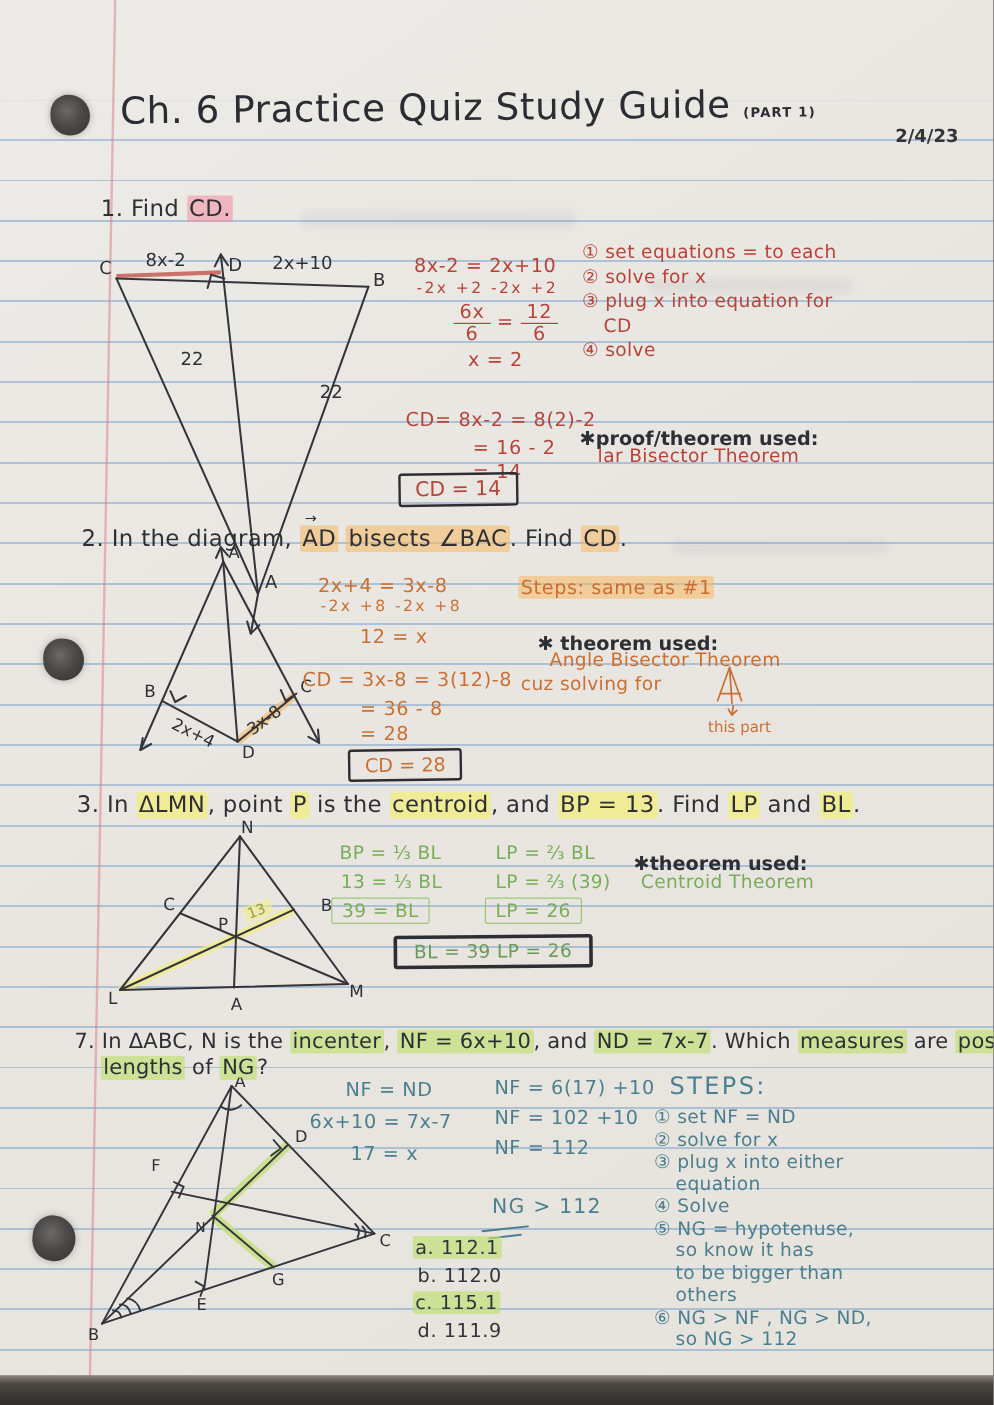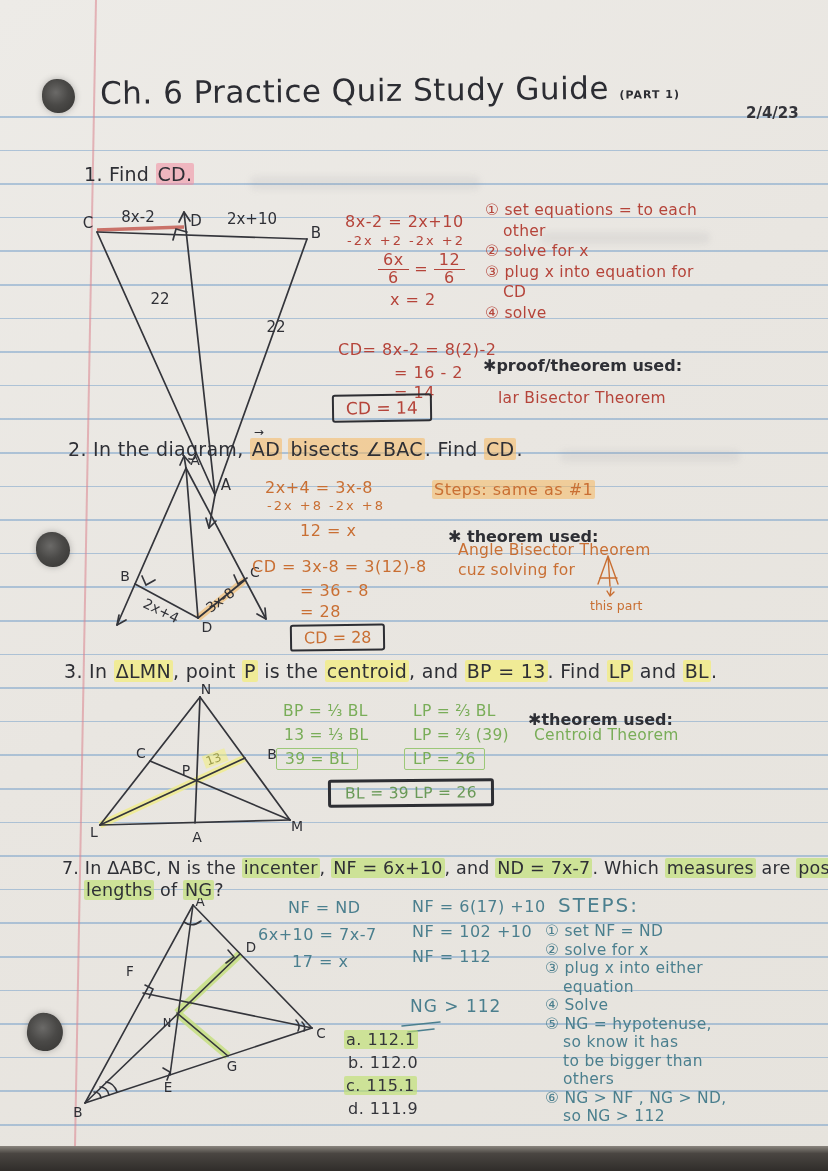--- a/index.html
+++ b/index.html
@@ -120,28 +120,27 @@
       </span>
   </div>
   <div class="abs red w16" style="left:390px;top:290px;">x = 2</div>
   <div class="abs red w16" style="left:338px;top:340px;text-align:center;">CD= 8x-2 = 8(2)-2</div>
   <div class="abs red w16" style="left:394px;top:363px;">= 16 - 2</div>
   <div class="abs red w16" style="left:394px;top:383px;">= 14</div>
   <div class="abs ansbox red" style="left:332px;top:394px;font-size:17px;">CD = 14</div>
 
   <div class="abs red w15" style="left:485px;top:200px;line-height:20.5px;">
     <div>① set equations = to each</div>
-    <div style="margin-left:18px;">other</div>
     <div>② solve for x</div>
     <div>③ plug x into equation for</div>
     <div style="margin-left:18px;">CD</div>
     <div>④ solve</div>
   </div>
   <div class="abs thm" style="left:483px;top:346px;">✱proof/theorem used:</div>
-  <div class="abs red w15" style="left:498px;top:389px;text-align:right;">lar Bisector Theorem</div>
+  <div class="abs red w15" style="left:498px;top:371px;text-align:right;">lar Bisector Theorem</div>
 
   <div class="abs hdr" style="left:68px;top:438px;">
     <span>2. In the diagram, </span><span class="hl hlo rayw"><span class="raya">→</span><span>AD</span></span><span> </span><span class="hl hlo">bisects ∠BAC</span><span>. Find </span><span class="hl hlo">CD</span><span>.</span>
   </div>
 
   <svg class="abs" style="left:95px;top:452px;" width="200" height="192" viewBox="0 0 200 192">
     <line x1="150" y1="128" x2="103" y2="166" stroke="#f5b963" stroke-width="7" opacity=".6"></line>
     <g stroke="#34353b" stroke-width="1.7" fill="none" stroke-linecap="round">
       <line x1="91" y1="16" x2="22" y2="173"></line>
       <path d="M22,173 l2,-10 M22,173 l9,-5"></path>
@@ -169,21 +168,21 @@
   <div class="abs org sub" style="left:267px;top:498px;">-2x +8    -2x +8</div>
   <div class="abs org w16" style="left:300px;top:521px;">12 = x</div>
   <div class="abs org w16" style="left:252px;top:557px;">CD = 3x-8 = 3(12)-8</div>
   <div class="abs org w16" style="left:300px;top:581px;">= 36 - 8</div>
   <div class="abs org w16" style="left:300px;top:602px;">= 28</div>
   <div class="abs ansbox org" style="left:290px;top:624px;font-size:16px;">CD = 28</div>
 
   <div class="abs org w16 hl hlo" style="left:432px;top:480px;">Steps: same as #1</div>
   <div class="abs thm" style="left:448px;top:517px;">✱ theorem used:</div>
   <div class="abs org w15" style="left:458px;top:541px;">Angle Bisector Theorem</div>
-  <div class="abs org w15" style="left:458px;top:561px;">cuz solving for</div>
+  <div class="abs org w15" style="left:434px;top:561px;">cuz solving for</div>
   <svg class="abs" style="left:586px;top:552px;" width="46" height="48" viewBox="0 0 46 48">
     <g stroke="#c96f33" stroke-width="1.4" fill="none" stroke-linecap="round">
       <path d="M22,4 L12,32 M22,4 L32,32 M22,4 L24,34"></path>
       <path d="M14,26 L31,26"></path>
       <path d="M25,36 L24,44 M24,44 l-3,-5 M24,44 l4,-4"></path>
     </g>
   </svg>
   <div class="abs org" style="left:590px;top:598px;font-size:12.5px;">this part</div>
 
   <div class="abs hdr" style="left:64px;top:660px;">

